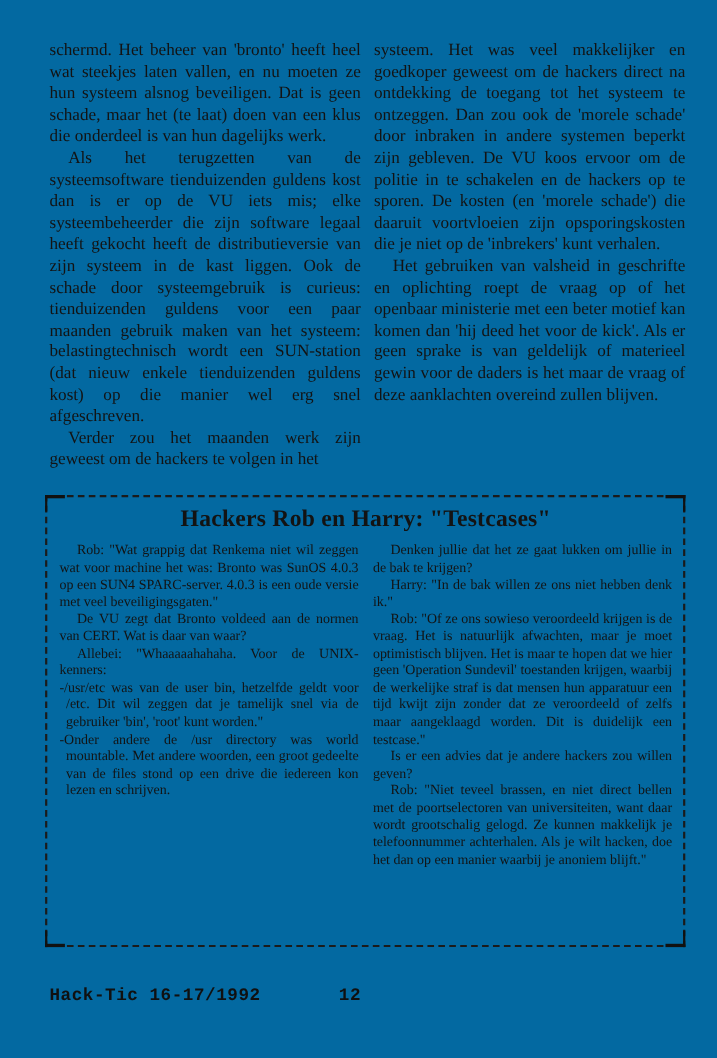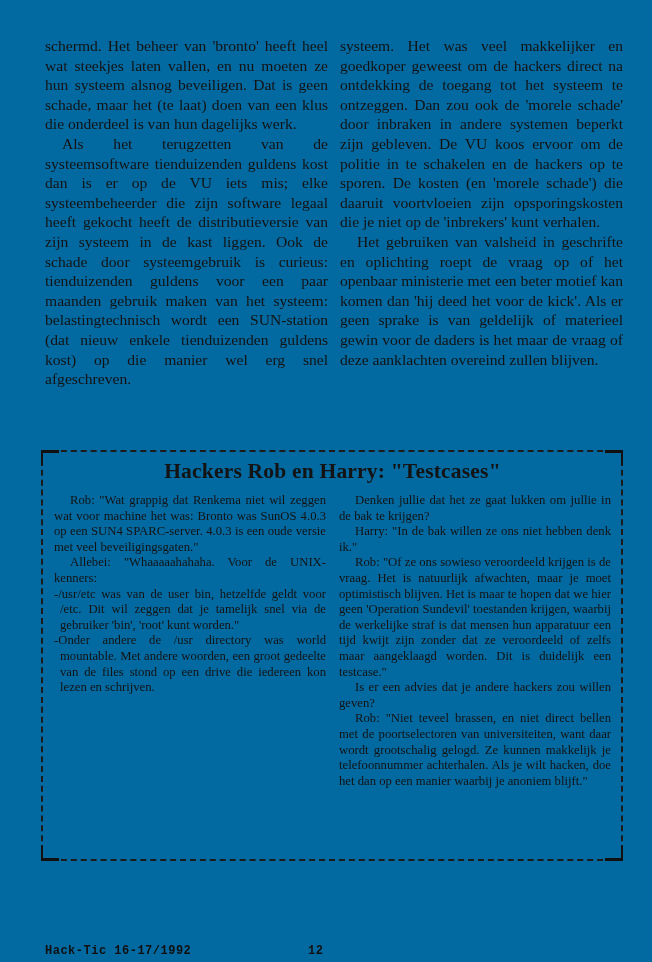--- a/index.html
+++ b/index.html
@@ -74,59 +74,60 @@
   .box-col p.question { }
   .box-col p.bullet { text-indent: -6px; padding-left: 6px; }
 
   .footer {
     position: absolute;
     top: 896px;
     left: 45px;
     width: 560px;
     font-family: "Liberation Mono", monospace;
     font-weight: bold;
-    font-size: 12px;
+    font-size: 16px;
     letter-spacing: 0.5px;
     color: #101010;
-    margin-top: 48px;
   }
   .footer .page-num {
     position: absolute;
     left: 263px;
     top: 0;
     font-family: Liberation Mono, monospace;
   }
 </style>
 </head>
 <body>
 
 <div class="page">
 
   <div class="article">
     <div class="col">
       <p class="noindent">schermd. Het beheer van 'bronto' heeft heel wat steekjes laten vallen, en nu moeten ze hun systeem alsnog beveiligen. Dat is geen schade, maar het (te laat) doen van een klus die onderdeel is van hun dagelijks werk.</p>
       <p>Als het terugzetten van de systeemsoftware tienduizenden guldens kost dan is er op de VU iets mis; elke systeembeheerder die zijn software legaal heeft gekocht heeft de distributieversie van zijn systeem in de kast liggen. Ook de schade door systeemgebruik is curieus: tienduizenden guldens voor een paar maanden gebruik maken van het systeem: belastingtechnisch wordt een SUN-station (dat nieuw enkele tienduizenden guldens kost) op die manier wel erg snel afgeschreven.</p>
+      <p>Verder zou het maanden werk zijn geweest om de hackers te volgen in het</p>
     </div>
     <div class="col">
       <p class="noindent">systeem. Het was veel makkelijker en goedkoper geweest om de hackers direct na ontdekking de toegang tot het systeem te ontzeggen. Dan zou ook de 'morele schade' door inbraken in andere systemen beperkt zijn gebleven. De VU koos ervoor om de politie in te schakelen en de hackers op te sporen. De kosten (en 'morele schade') die daaruit voortvloeien zijn opsporingskosten die je niet op de 'inbrekers' kunt verhalen.</p>
       <p>Het gebruiken van valsheid in geschrifte en oplichting roept de vraag op of het openbaar ministerie met een beter motief kan komen dan 'hij deed het voor de kick'. Als er geen sprake is van geldelijk of materieel gewin voor de daders is het maar de vraag of deze aanklachten overeind zullen blijven.</p>
     </div>
   </div>
 
   <div class="interview-box">
     <div class="corner tl"></div>
     <div class="corner tr"></div>
     <div class="corner bl"></div>
     <div class="corner br"></div>
 
     <h1 class="box-title">Hackers Rob en Harry: "Testcases"</h1>
 
     <div class="box-cols">
       <div class="box-col">
         <p>Rob: "Wat grappig dat Renkema niet wil zeggen wat voor machine het was: Bronto was SunOS 4.0.3 op een SUN4 SPARC-server. 4.0.3 is een oude versie met veel beveiligingsgaten."</p>
+        <p class="question">De VU zegt dat Bronto voldeed aan de normen van CERT. Wat is daar van waar?</p>
         <p>Allebei: "Whaaaaahahaha. Voor de UNIX-kenners:</p>
         <p class="bullet">-/usr/etc was van de user bin, hetzelfde geldt voor /etc. Dit wil zeggen dat je tamelijk snel via de gebruiker 'bin', 'root' kunt worden."</p>
         <p class="bullet">-Onder andere de /usr directory was world mountable. Met andere woorden, een groot gedeelte van de files stond op een drive die iedereen kon lezen en schrijven.</p>
       </div>
       <div class="box-col">
         <p class="question">Denken jullie dat het ze gaat lukken om jullie in de bak te krijgen?</p>
         <p>Harry: "In de bak willen ze ons niet hebben denk ik."</p>
         <p>Rob: "Of ze ons sowieso veroordeeld krijgen is de vraag. Het is natuurlijk afwachten, maar je moet optimistisch blijven. Het is maar te hopen dat we hier geen 'Operation Sundevil' toestanden krijgen, waarbij de werkelijke straf is dat mensen hun apparatuur een tijd kwijt zijn zonder dat ze veroordeeld of zelfs maar aangeklaagd worden. Dit is duidelijk een testcase."</p>
         <p class="question">Is er een advies dat je andere hackers zou willen geven?</p>
         <p>Rob: "Niet teveel brassen, en niet direct bellen met de poortselectoren van universiteiten, want daar wordt grootschalig gelogd. Ze kunnen makkelijk je telefoonnummer achterhalen. Als je wilt hacken, doe het dan op een manier waarbij je anoniem blijft."</p>

